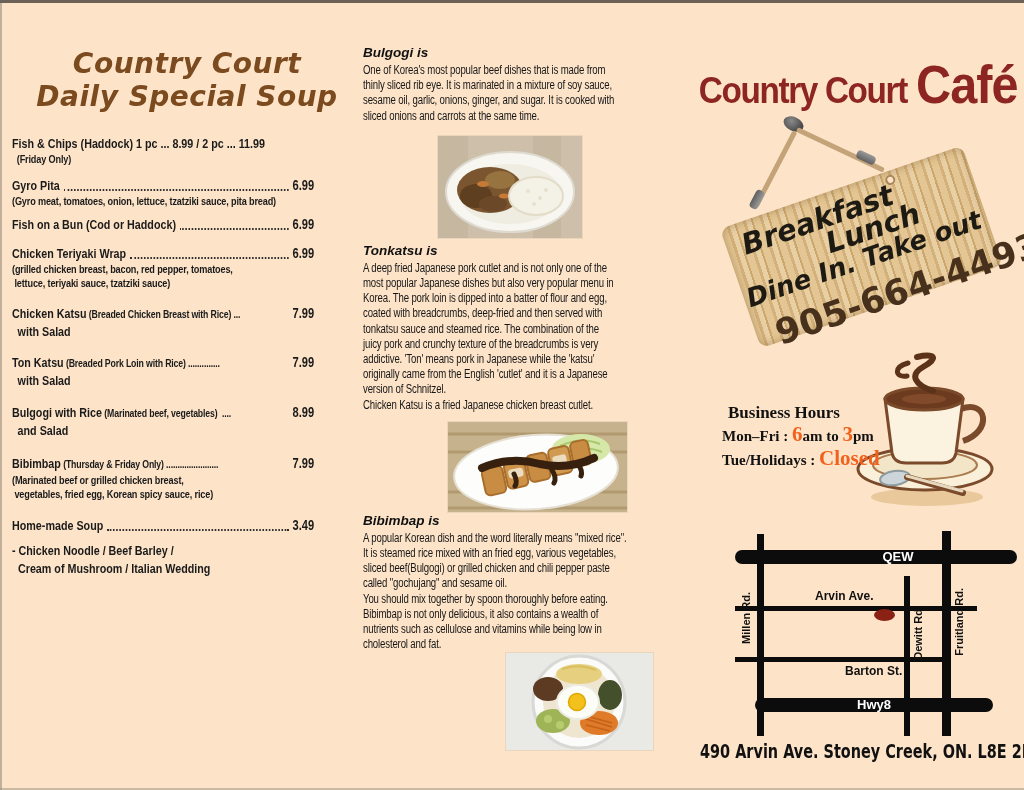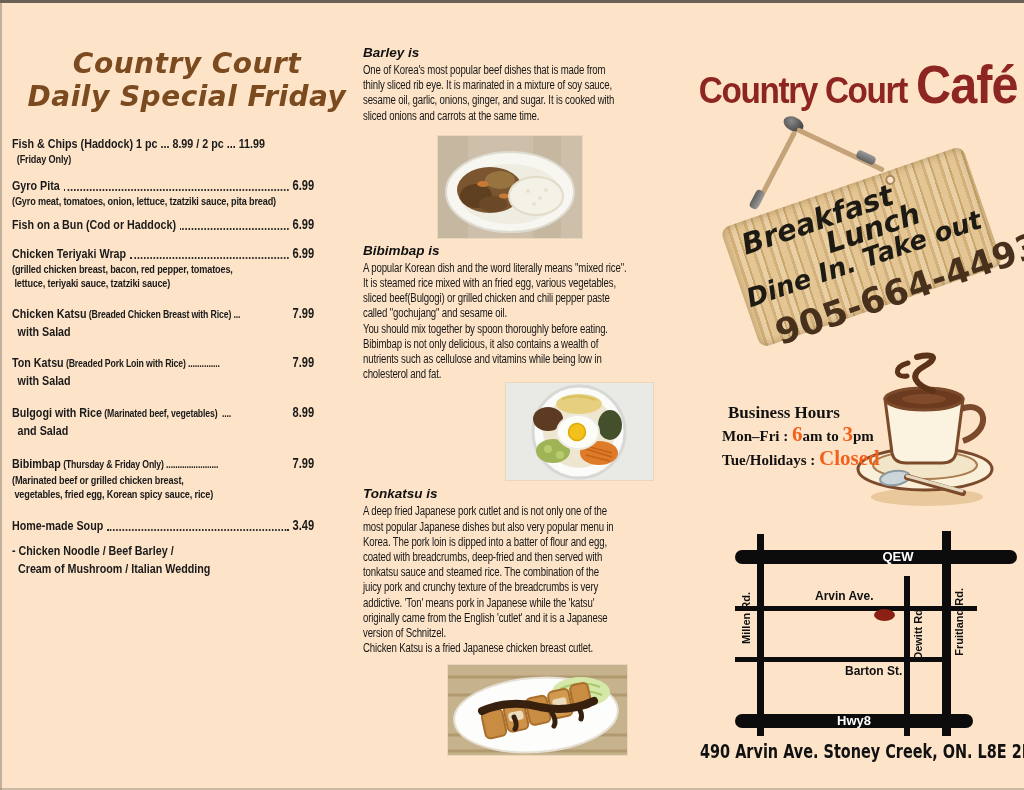--- a/index.html
+++ b/index.html
@@ -95,21 +95,21 @@
   .h-head{font-size:17px;font-weight:bold;color:#111;margin-left:6px;}
   .h-row{font-size:15px;font-weight:bold;color:#111;line-height:22px;white-space:nowrap;}
   .hnum{font-size:21px;font-weight:bold;color:#F2611B;}
   .hclosed{font-size:21px;font-weight:bold;color:#F2611B;}
 
   
   .map{position:absolute;left:735px;top:527px;width:242px;height:210px;}
   .hbar{position:absolute;left:0;width:238px;height:14px;background:#0C0C0C;border-radius:7px;
     color:#fff;font-weight:bold;font-size:13px;line-height:14px;text-align:center;}
   .bar-qew{top:20px;padding-left:44px;}
-  .bar-hwy{top:184px;}
+  .bar-hwy{top:168px;margin-left:20px;}
   .vline{position:absolute;background:#0C0C0C;}
   .v-millen{left:22px;top:4px;width:7px;height:202px;}
   .v-dewitt{left:169px;top:46px;width:6px;height:160px;}
   .v-fruit{left:207px;top:1px;width:9px;height:205px;}
   .hline{position:absolute;height:5px;background:#0C0C0C;}
   .h-arvin{left:0;top:76px;width:242px;}
   .h-barton{left:0;top:127px;width:212px;}
   .mlabel{position:absolute;font-size:12px;font-weight:bold;color:#101010;white-space:nowrap;}
   .l-arvin{left:80px;top:59px;}
   .l-barton{left:74px;top:134px;padding-left:36px;}
@@ -128,21 +128,21 @@
   }
 
   .coffee{position:absolute;left:845px;top:348px;}
 </style>
 </head>
 <body>
 
 <div class="col-left">
   <div class="lc-title">
     <div>Country Court</div>
-    <div>Daily Special Friday</div>
+    <div>Daily Special Soup</div>
   </div>
   <div class="menu">
       <div class="mi" style="margin-top: 22px;">
         <div class="mrow">
           <span class="mname">Fish &amp; Chips (Haddock) 1 pc ... 8.99 / 2 pc ... 11.99</span>
           <span class="spacer"></span>
         </div>
         <div class="msub">  (Friday Only)</div>
       </div>
       <div class="mi" style="margin-top: 11px;">
@@ -214,21 +214,21 @@
         </div>
       </div>
       <div class="soup-lines">- Chicken Noodle / Beef Barley /
   Cream of Mushroom / Italian Wedding</div>
     </div>
 </div>
 
 <div class="col-mid">
 
   <div class="sec">
-    <h3>Barley is</h3>
+    <h3>Bulgogi is</h3>
     <p>One of Korea's most popular beef dishes that is made from
 thinly sliced rib eye. It is marinated in a mixture of soy sauce,
 sesame oil, garlic, onions, ginger, and sugar. It is cooked with
 sliced onions and carrots at the same time.</p>
     <svg class="photo ph1" width="144" height="102" viewBox="0 0 144 102">
       <rect width="144" height="102" fill="#CDBFA9"></rect>
       <rect x="0" width="30" height="102" fill="#C6B7A0"></rect>
       <rect x="95" width="28" height="102" fill="#C6B7A0"></rect>
       <ellipse cx="72" cy="56" rx="64" ry="40" fill="#F8F6F1" stroke="#DEDAD0" stroke-width="2"></ellipse>
       <ellipse cx="72" cy="58" rx="51" ry="30" fill="#EFECE2"></ellipse>
@@ -236,48 +236,20 @@
       <ellipse cx="38" cy="60" rx="16" ry="12" fill="#5E3F20"></ellipse>
       <ellipse cx="62" cy="44" rx="15" ry="9" fill="#96733F"></ellipse>
       <ellipse cx="55" cy="68" rx="14" ry="8" fill="#6B4827"></ellipse>
       <ellipse cx="45" cy="48" rx="6" ry="3" fill="#C77A35"></ellipse>
       <ellipse cx="66" cy="60" rx="5" ry="2.5" fill="#C77A35"></ellipse>
       <ellipse cx="98" cy="60" rx="27" ry="19" fill="#F4F1E6" stroke="#E2DCC8" stroke-width="2"></ellipse>
       <circle cx="90" cy="55" r="2" fill="#E6E0CE"></circle>
         <circle cx="102" cy="62" r="2" fill="#E6E0CE"></circle>
       <circle cx="108" cy="54" r="2" fill="#E6E0CE"></circle>
         <circle cx="96" cy="68" r="2" fill="#E6E0CE"></circle>
-    </svg>
-  </div>
-
-  <div class="sec">
-    <h3>Bibimbap is</h3>
-    <p>A popular Korean dish and the word literally means "mixed rice".
-It is steamed rice mixed with an fried egg, various vegetables,
-sliced beef(Bulgogi) or grilled chicken and chili pepper paste
-called "gochujang" and sesame oil.
-You should mix together by spoon thoroughly before eating.
-Bibimbap is not only delicious, it also contains a wealth of
-nutrients such as cellulose and vitamins while being low in
-cholesterol and fat.</p>
-    <svg class="photo ph2" width="147" height="97" viewBox="0 0 147 97">
-      <rect width="147" height="97" fill="#E9E9E6"></rect>
-      <circle cx="73" cy="49" r="46" fill="#FBFBFA" stroke="#D8D8D4" stroke-width="3"></circle>
-      <circle cx="73" cy="49" r="36" fill="#EFE6D2"></circle>
-      <ellipse cx="73" cy="21" rx="23" ry="10" fill="#E6D080"></ellipse>
-      <path d="M56 16 Q73 10 90 17" stroke="#D9BF5E" stroke-width="2" fill="none"></path>
-      <ellipse cx="104" cy="42" rx="12" ry="15" fill="#44502C"></ellipse>
-      <ellipse cx="42" cy="36" rx="15" ry="12" fill="#5C3B22"></ellipse>
-      <ellipse cx="47" cy="68" rx="17" ry="12" fill="#9FB456"></ellipse>
-      <circle cx="42" cy="66" r="4" fill="#B8CC6E"></circle>
-        <circle cx="54" cy="72" r="4" fill="#B8CC6E"></circle>
-      <ellipse cx="93" cy="70" rx="19" ry="12" fill="#DE7A28"></ellipse>
-      <path d="M80 66 L106 74 M80 72 L104 78 M84 64 L106 70" stroke="#C26318" stroke-width="1.6"></path>
-      <ellipse cx="72" cy="49" rx="21" ry="17" fill="#FDFDF8" stroke="#EDEAE0" stroke-width="2"></ellipse>
-      <circle cx="71" cy="49" r="8.5" fill="#F3C01C" stroke="#E0A800" stroke-width="1.5"></circle>
     </svg>
   </div>
 
   <div class="sec">
     <h3>Tonkatsu is</h3>
     <p>A deep fried Japanese pork cutlet and is not only one of the
 most popular Japanese dishes but also very popular menu in
 Korea. The pork loin is dipped into a batter of flour and egg,
 coated with breadcrumbs, deep-fried and then served with
 tonkatsu sauce and steamed rice. The combination of the
@@ -298,20 +270,48 @@
         <rect x="80" y="34" width="21" height="27" rx="5" fill="#C88C42" stroke="#A96E2C" stroke-width="2"></rect>
         <rect x="103" y="32" width="21" height="27" rx="5" fill="#D09A50" stroke="#A96E2C" stroke-width="2"></rect>
         <rect x="126" y="30" width="18" height="25" rx="5" fill="#C88C42" stroke="#A96E2C" stroke-width="2"></rect>
         <rect x="60" y="44" width="15" height="9" rx="3" fill="#EBDCBE"></rect>
         <rect x="106" y="40" width="14" height="9" rx="3" fill="#EBDCBE"></rect>
       </g>
       <path d="M34 46 Q62 34 92 42 Q120 48 146 36" stroke="#38200F" stroke-width="8" fill="none" stroke-linecap="round"></path>
       <path d="M66 52 q4 8 1 12 M104 48 q5 8 2 13 M130 42 q5 7 3 12" stroke="#38200F" stroke-width="5" fill="none" stroke-linecap="round"></path>
     </svg>
   </div>
+
+  <div class="sec">
+    <h3>Bibimbap is</h3>
+    <p>A popular Korean dish and the word literally means "mixed rice".
+It is steamed rice mixed with an fried egg, various vegetables,
+sliced beef(Bulgogi) or grilled chicken and chili pepper paste
+called "gochujang" and sesame oil.
+You should mix together by spoon thoroughly before eating.
+Bibimbap is not only delicious, it also contains a wealth of
+nutrients such as cellulose and vitamins while being low in
+cholesterol and fat.</p>
+    <svg class="photo ph2" width="147" height="97" viewBox="0 0 147 97">
+      <rect width="147" height="97" fill="#E9E9E6"></rect>
+      <circle cx="73" cy="49" r="46" fill="#FBFBFA" stroke="#D8D8D4" stroke-width="3"></circle>
+      <circle cx="73" cy="49" r="36" fill="#EFE6D2"></circle>
+      <ellipse cx="73" cy="21" rx="23" ry="10" fill="#E6D080"></ellipse>
+      <path d="M56 16 Q73 10 90 17" stroke="#D9BF5E" stroke-width="2" fill="none"></path>
+      <ellipse cx="104" cy="42" rx="12" ry="15" fill="#44502C"></ellipse>
+      <ellipse cx="42" cy="36" rx="15" ry="12" fill="#5C3B22"></ellipse>
+      <ellipse cx="47" cy="68" rx="17" ry="12" fill="#9FB456"></ellipse>
+      <circle cx="42" cy="66" r="4" fill="#B8CC6E"></circle>
+        <circle cx="54" cy="72" r="4" fill="#B8CC6E"></circle>
+      <ellipse cx="93" cy="70" rx="19" ry="12" fill="#DE7A28"></ellipse>
+      <path d="M80 66 L106 74 M80 72 L104 78 M84 64 L106 70" stroke="#C26318" stroke-width="1.6"></path>
+      <ellipse cx="72" cy="49" rx="21" ry="17" fill="#FDFDF8" stroke="#EDEAE0" stroke-width="2"></ellipse>
+      <circle cx="71" cy="49" r="8.5" fill="#F3C01C" stroke="#E0A800" stroke-width="1.5"></circle>
+    </svg>
+  </div>
 </div>
 
 <div class="brand">
   <span class="b1">Country Court</span>
   <span class="b2">Café</span>
 </div>
 
 <div class="nail"></div>
 <div class="rope rope-l"></div>
 <div class="rope rope-r"></div>

